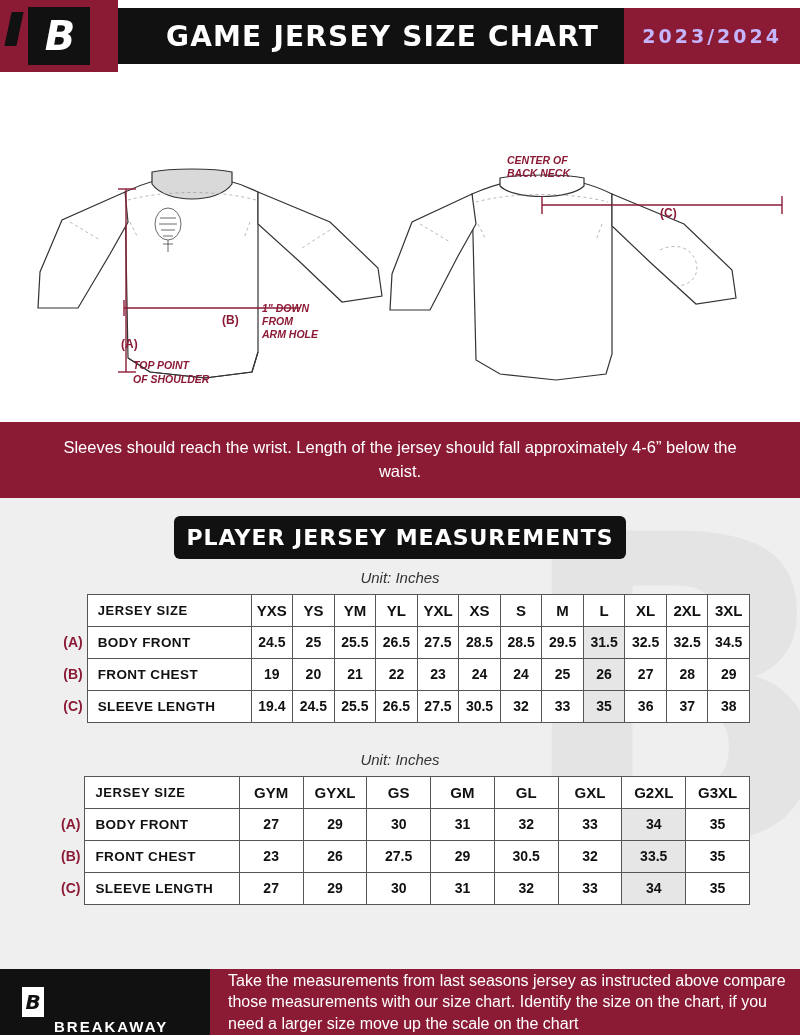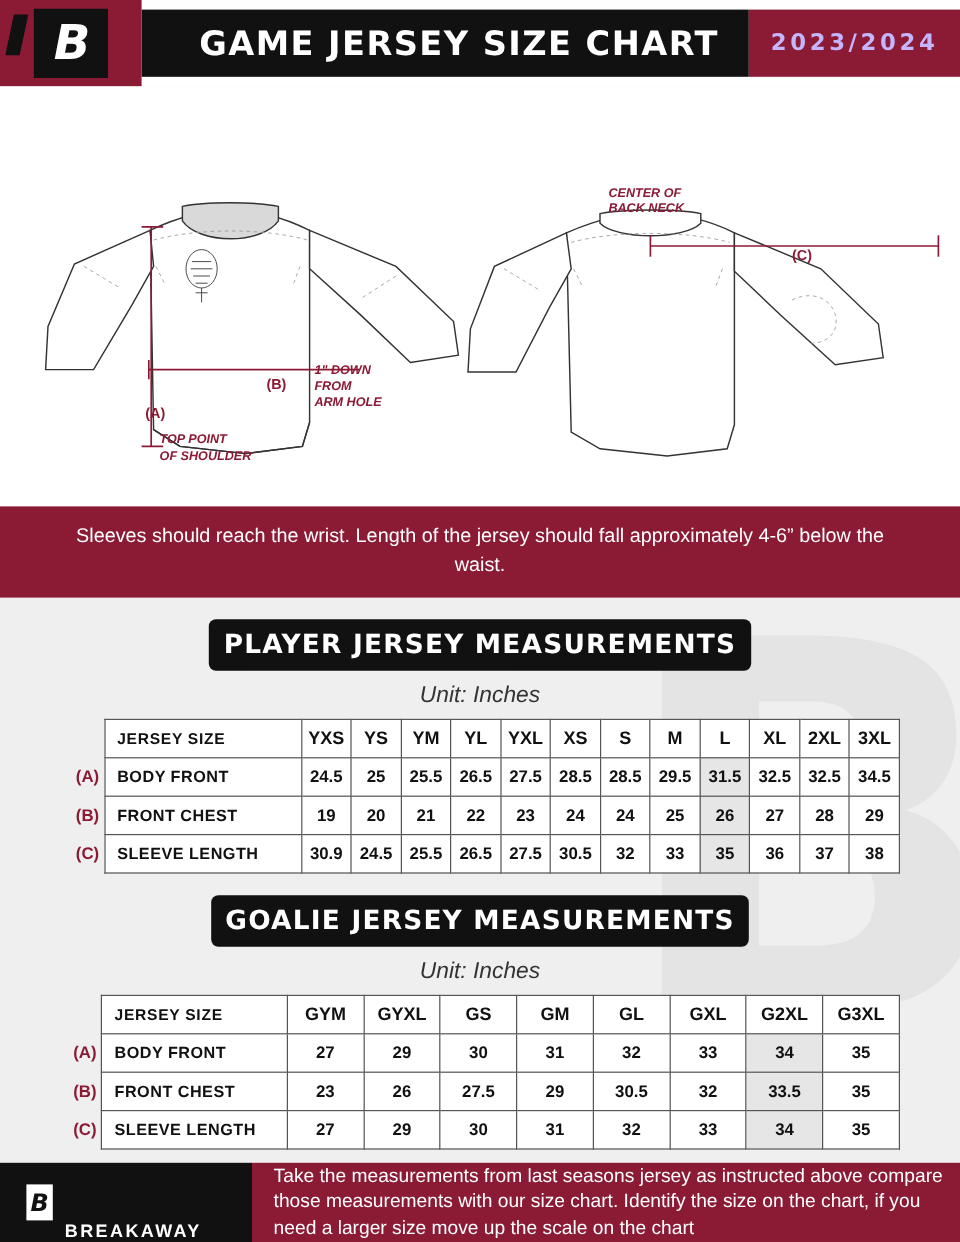--- a/index.html
+++ b/index.html
@@ -70,21 +70,21 @@
 
   
   .section { position:relative; z-index:2; padding-top:18px; }
   .sec-title {
     background:#111; color:#fff; display:block; width:max-content;
     margin: 0 auto; padding:9px 12px; font-size:22px; font-weight:800;
     letter-spacing:1px; font-family:"DejaVu Sans", sans-serif;
     border-radius:6px;
   }
   .unit {
-    text-align:center; font-style:italic; font-size:19px; color:#333;
+    text-align:center; font-style:italic; font-size:15px; color:#333;
     margin: 10px 0 8px 0;
   }
 
   table {
     border-collapse: collapse;
     margin: 0 auto;
     background: transparent;
     font-size: 14px;
   }
   table td, table th {
@@ -270,39 +270,38 @@
           <td>24</td>
           <td>25</td>
           <td class="hl">26</td>
           <td>27</td>
           <td>28</td>
           <td>29</td>
         </tr>
         <tr>
           <td class="nb tag">(C)</td>
           <td class="rowlabel">SLEEVE LENGTH</td>
-          <td>30.9</td>
+          <td>19.4</td>
           <td>24.5</td>
           <td>25.5</td>
           <td>26.5</td>
           <td>27.5</td>
           <td>30.5</td>
           <td>32</td>
           <td>33</td>
           <td class="hl">35</td>
           <td>36</td>
           <td>37</td>
           <td>38</td>
         </tr>
       </tbody>
   </table>
 </div>
 
 <div class="section">
-  <div class="sec-title">GOALIE JERSEY MEASUREMENTS</div>
   <div class="unit">Unit: Inches</div>
   <table class="tbl-goalie">
     <tbody id="goalie-tbody">
         <tr>
           <td class="nb tag"></td>
           <td class="rowlabel hdr-label" style="width: 150px;">JERSEY SIZE</td>
           <td class="hdr-size" style="width: 62px;">GYM</td>
           <td class="hdr-size" style="width: 62px;">GYXL</td>
           <td class="hdr-size" style="width: 62px;">GS</td>
           <td class="hdr-size" style="width: 62px;">GM</td>

